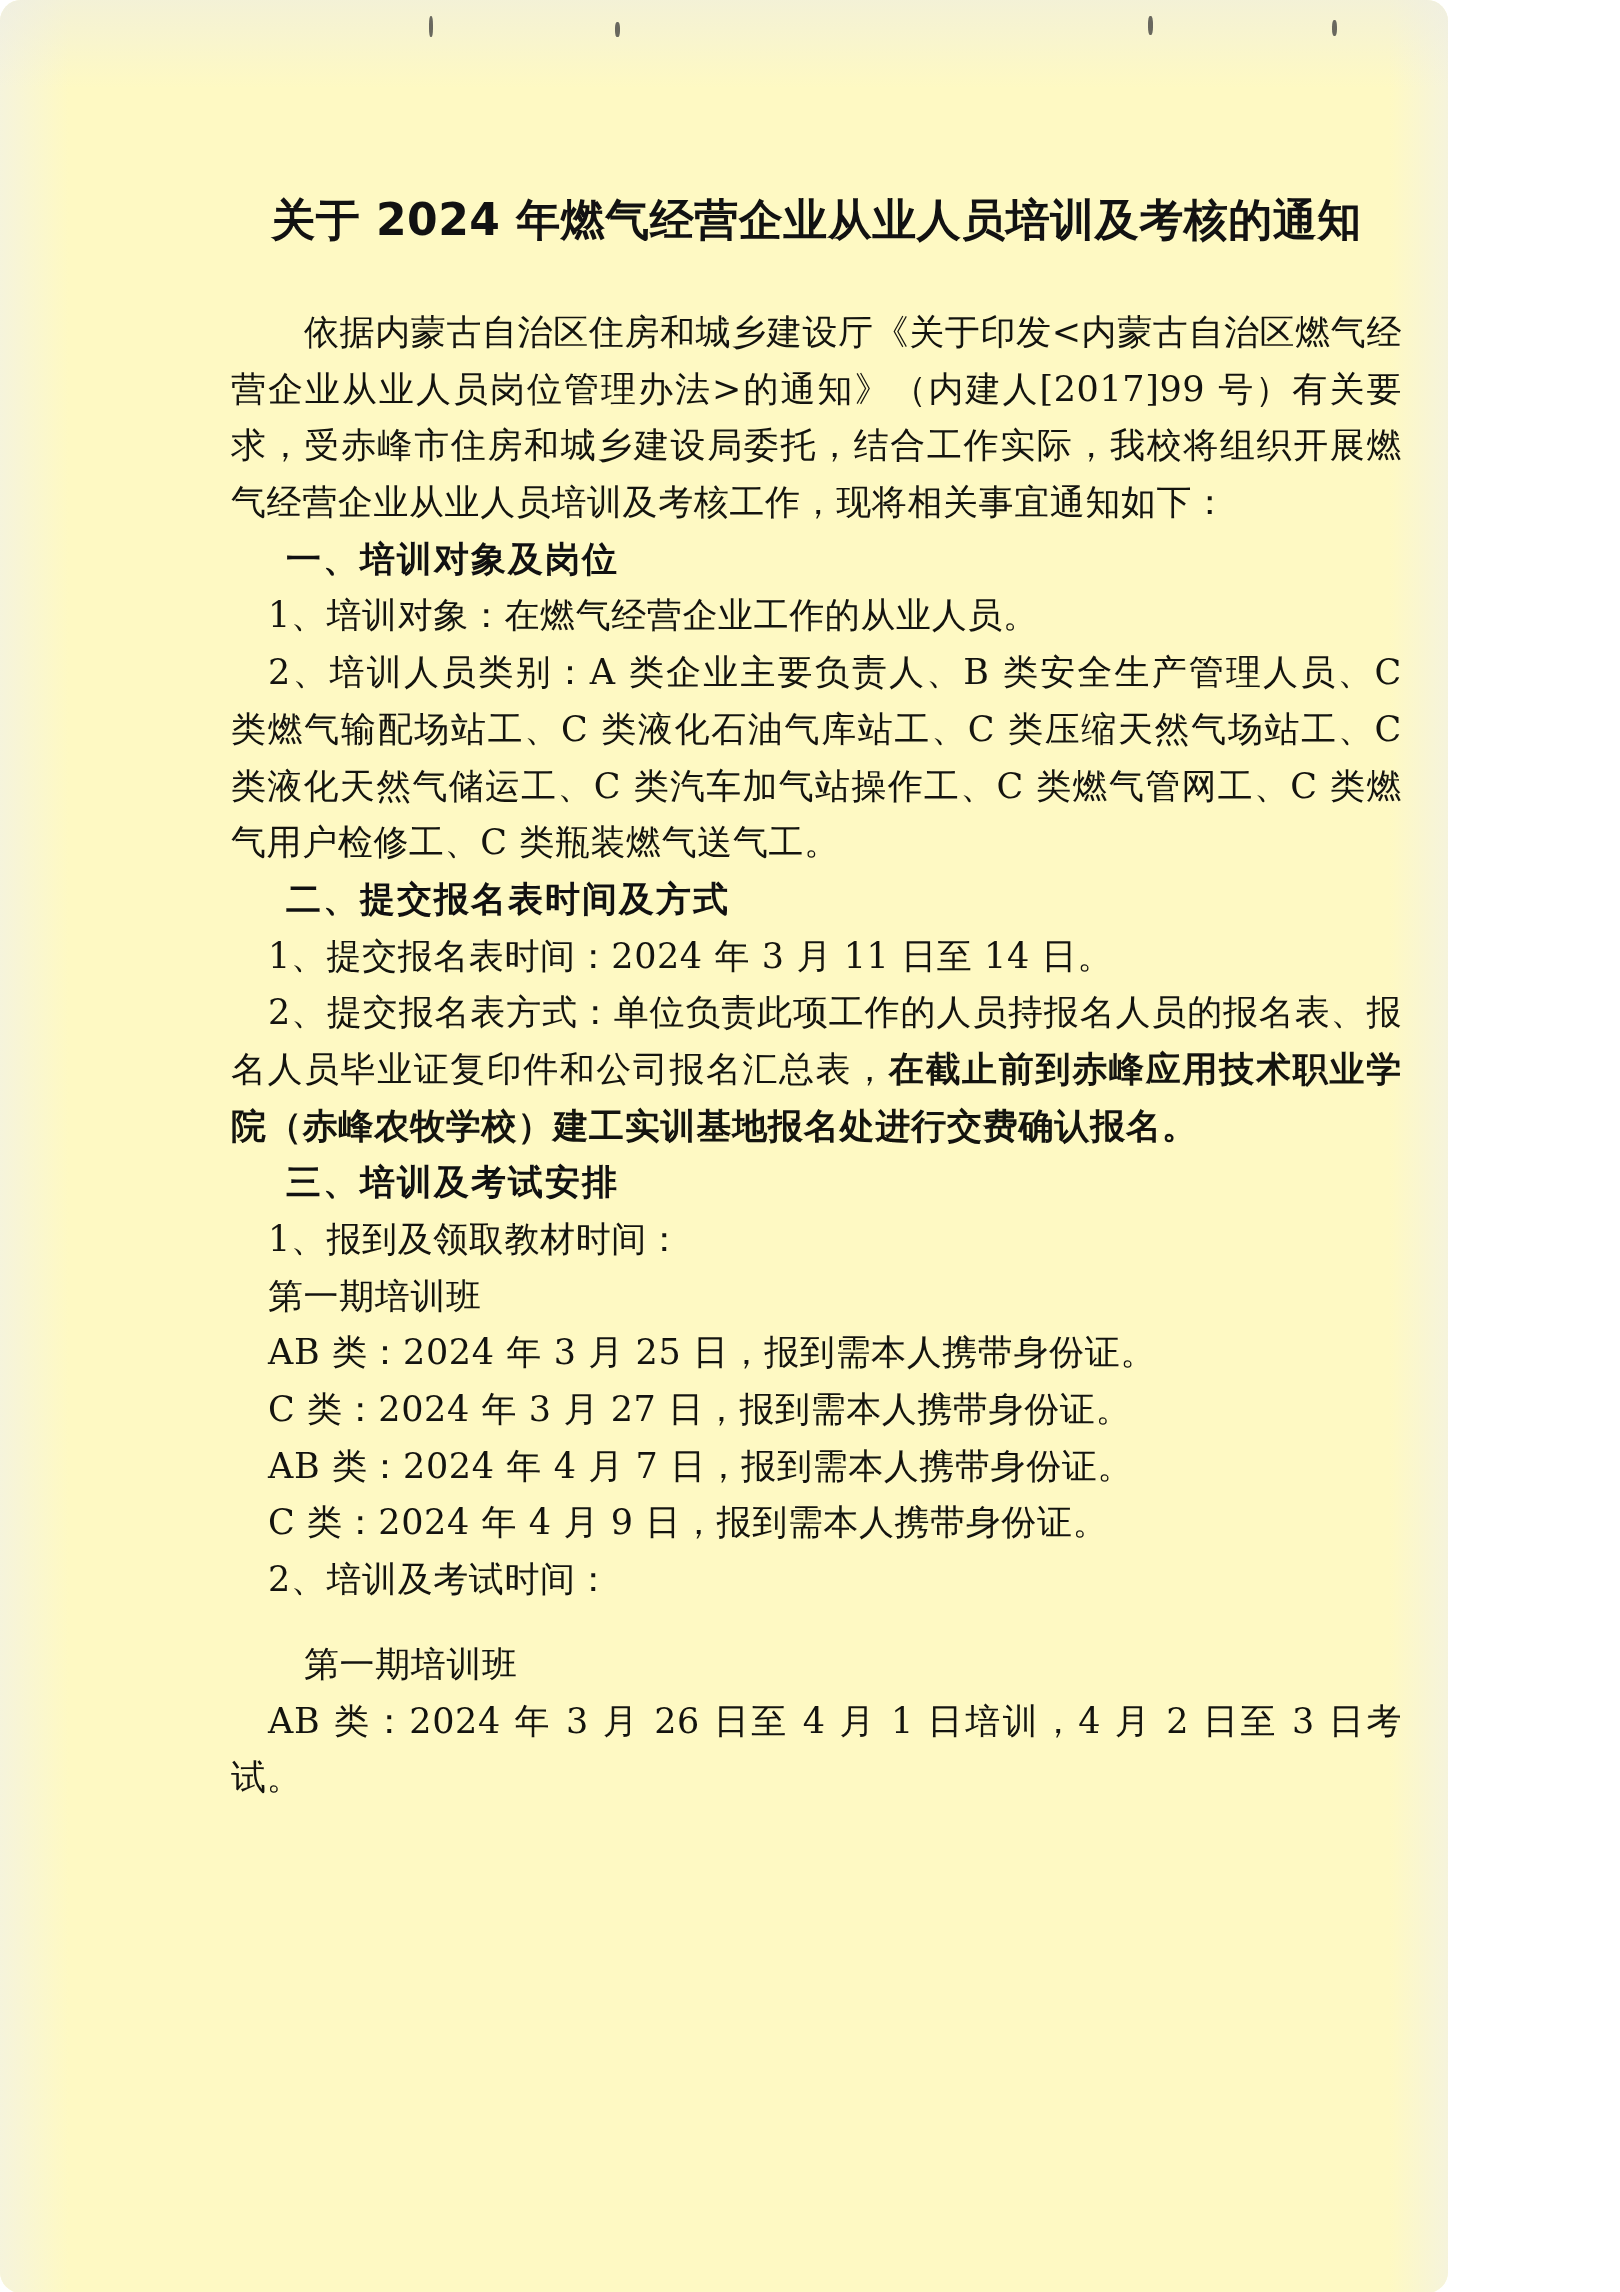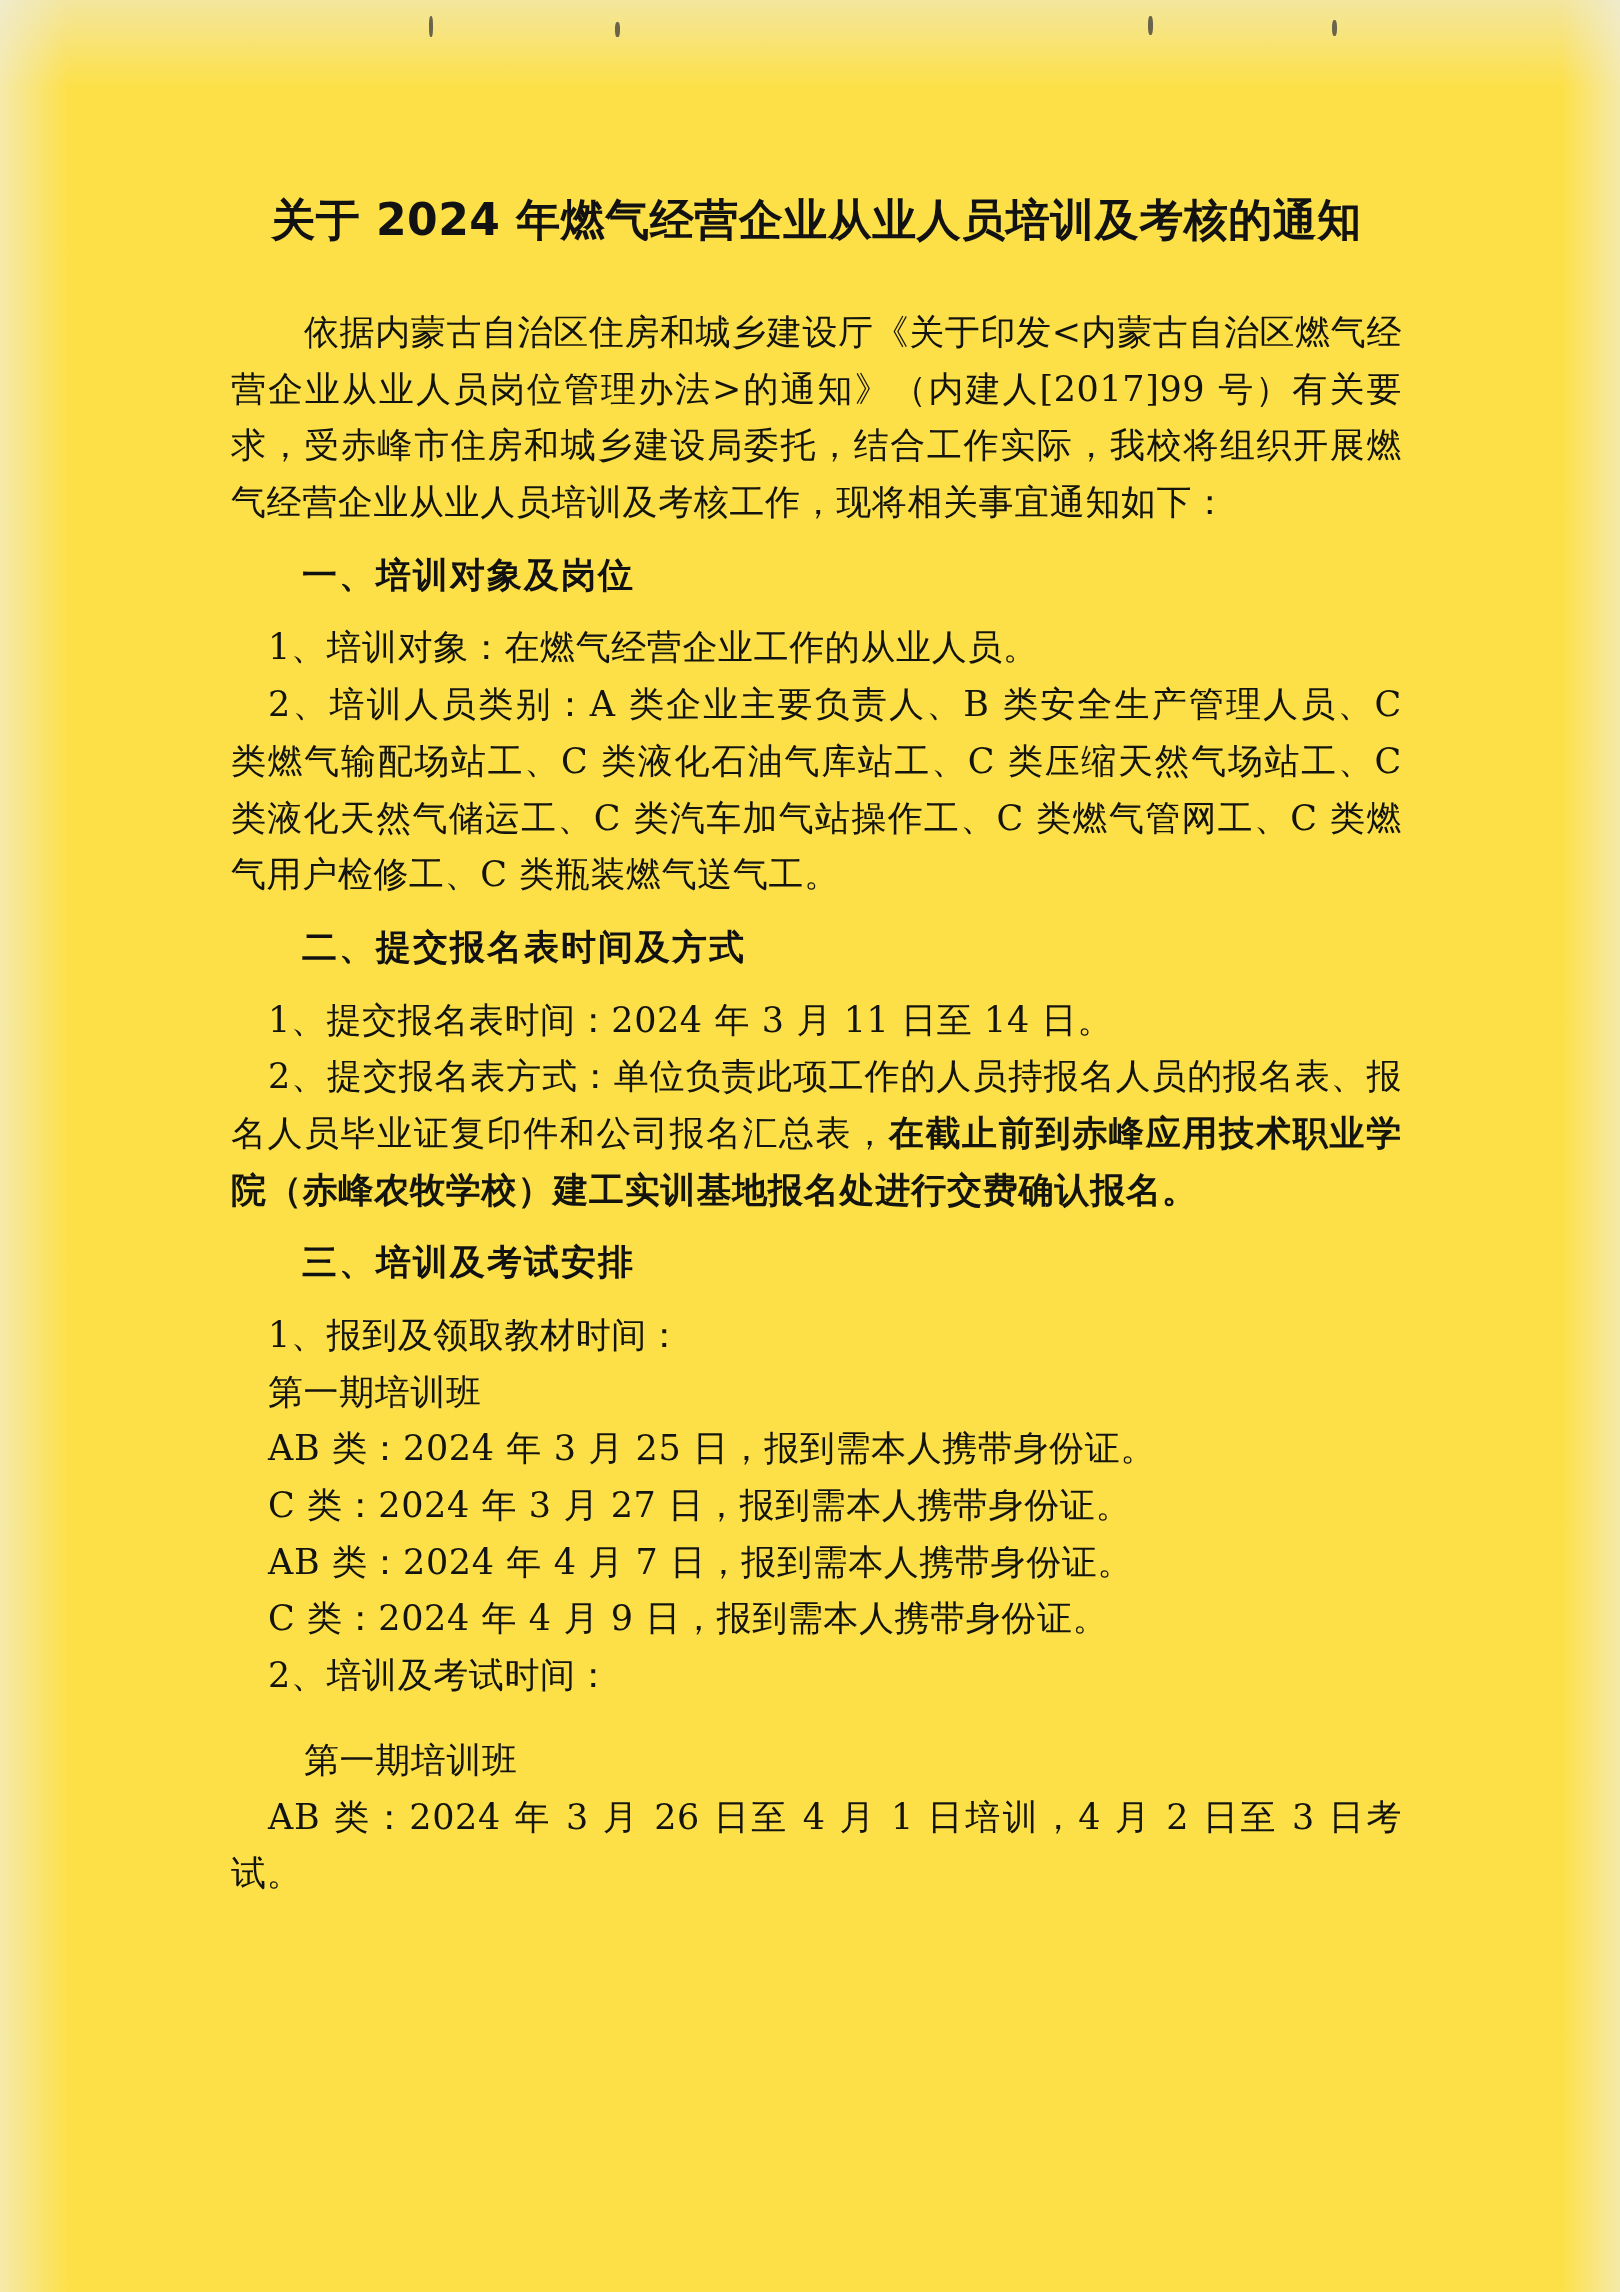--- a/index.html
+++ b/index.html
@@ -5,24 +5,25 @@
   html, body {
     margin: 0;
     padding: 0;
     background: #ffffff;
   }
   body {
     font-family: "DejaVu Serif", "Liberation Serif", serif;
   }
   .page {
     position: relative;
-    width: 1620px;
+    width: 1448px;
     height: 2293px;
-    background: #fde047;
+    background: #fef9c3;
     overflow: hidden;
+    border-radius: 21px;
   }
   
   .scan-tint {
     position: absolute;
     inset: 0;
     background:
       linear-gradient(180deg, rgba(235,235,230,0.55) 0px, rgba(255,255,255,0) 88px),
       linear-gradient(90deg, rgba(240,240,236,0.6) 0px, rgba(255,255,255,0) 69px),
       linear-gradient(270deg, rgba(240,240,236,0.6) 0px, rgba(255,255,255,0) 59px);
     pointer-events: none;
@@ -73,21 +74,21 @@
   p.indent-head {
     text-indent: 55px;
   }
   .heading {
     font-family: "DejaVu Sans", "Liberation Sans", sans-serif;
     font-weight: bold;
     font-size: 35px;
     line-height: 1.62;
     color: #111111;
     letter-spacing: 2px;
-    margin: 16px;
+    margin: 0;
   }
   .bold-run {
     font-family: "DejaVu Sans", "Liberation Sans", sans-serif;
     font-weight: bold;
     letter-spacing: 0.8px;
     margin-top: 44px;
   }
 </style>
 </head>
 <body>

